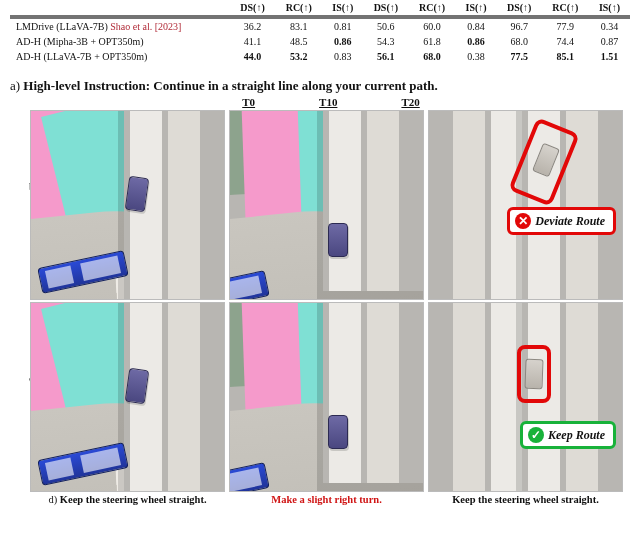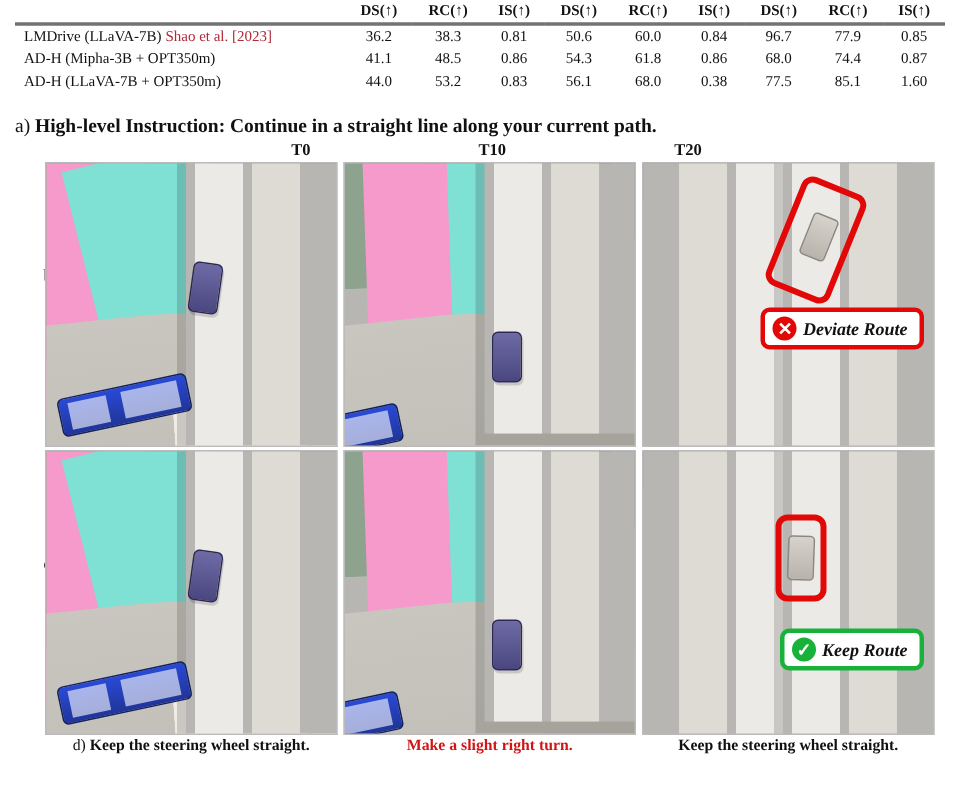--- a/index.html
+++ b/index.html
@@ -29,31 +29,31 @@
     width: 620px;
     margin: 0 auto 8px;
     border-collapse: collapse;
     font-size: 10px;
   }
   .tbl th, .tbl td {
     padding: 2px 6px;
     text-align: center;
     white-space: nowrap;
   }
-  .tbl thead th { border-bottom: 2px solid #737373; }
+  .tbl thead th { border-bottom: 4px solid #737373; }
   .tbl .rowlabel { text-align: left; width: 220px; }
   .tbl .citation { color: #b02a37; text-align: right; }
   .tbl tbody tr:last-child td { border-top: 0; }
-  .bold { font-weight: normal; }
+  .bold { font-weight: bold; }
 
   
   .fig { padding: 2px 8px 0; }
   .instr-line { font-size: 13px; margin: 4px 0 2px 2px; }
   .row-label   { position: absolute; left: -1px; top: 70px; font-size: 11px; }
-  .time-labels { display: flex; justify-content: center; gap: 112px; font-size: 11px; font-weight: bold; margin-bottom: 2px; }
+  .time-labels { display: flex; justify-content: center; gap: 64px; font-size: 11px; font-weight: bold; margin-bottom: 2px; text-decoration: underline; }
   .panel-row { position: relative; display: flex; gap: 4px; margin: 2px 0 2px 22px; }
   .panel {
     position: relative;
     width: 195px; height: 190px;
     border: 1px solid #bbb;
     overflow: hidden;
     background: var(--asphalt);
   }
   .captions {
     display: flex; gap: 4px; margin: 2px 0 5px 22px;
@@ -189,28 +189,28 @@
       <th>IS(↑)</th>
       <th>DS(↑)</th>
       <th>RC(↑)</th>
       <th>IS(↑)</th>
     </tr>
   </thead>
   <tbody id="tbl-body">
       <tr>
         <td class="rowlabel">LMDrive (LLaVA-7B) <span class="citation">Shao et al. [2023]</span></td>
         <td>36.2</td>
-        <td>38.3</td>
+        <td>83.1</td>
         <td>0.81</td>
         <td>50.6</td>
         <td>60.0</td>
         <td>0.84</td>
         <td>96.7</td>
         <td>77.9</td>
-        <td>0.85</td>
+        <td>0.34</td>
       </tr>
       <tr>
         <td class="rowlabel">AD-H (Mipha-3B + OPT350m)</td>
         <td>41.1</td>
         <td>48.5</td>
         <td class="bold">0.86</td>
         <td>54.3</td>
         <td>61.8</td>
         <td class="bold">0.86</td>
         <td>68.0</td>
@@ -220,21 +220,21 @@
       <tr>
         <td class="rowlabel">AD-H (LLaVA-7B + OPT350m)</td>
         <td class="bold">44.0</td>
         <td class="bold">53.2</td>
         <td>0.83</td>
         <td class="bold">56.1</td>
         <td class="bold">68.0</td>
         <td>0.38</td>
         <td class="bold">77.5</td>
         <td class="bold">85.1</td>
-        <td class="bold">1.60</td>
+        <td class="bold">1.51</td>
       </tr>
     </tbody>
 </table>
 
 <div class="fig">
 
   <div class="instr-line">
     <span>a)</span>
     <b>
       <span>High-level Instruction:</span>

